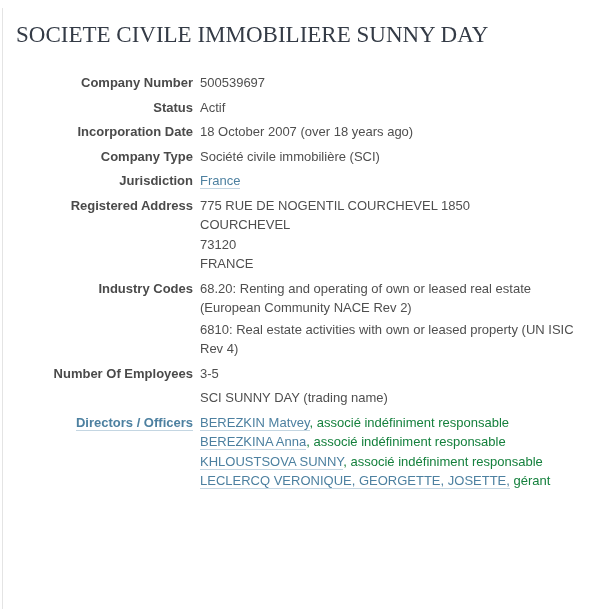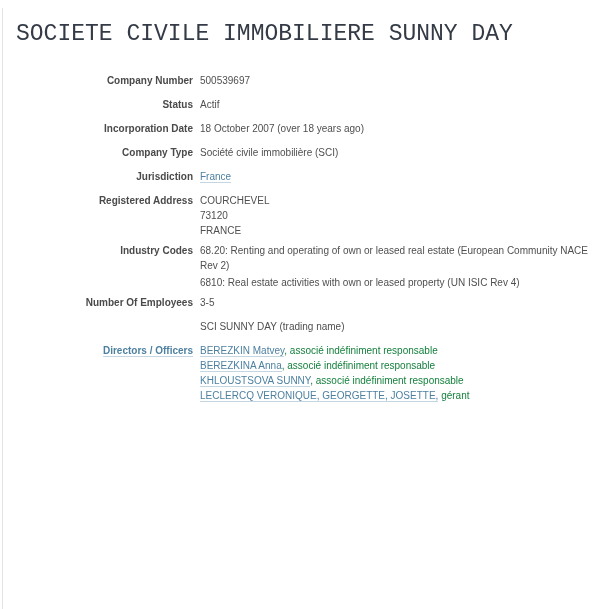--- a/index.html
+++ b/index.html
@@ -12,32 +12,32 @@
     overflow: hidden;
   }
   .page {
     position: absolute;
     top: 8px; left: 2px;
     width: 602px; height: 601px;
     border-left: 1px solid #e4e4e4;
     padding: 12px 14px 0 13px;
   }
   h1.company-title {
-    font-family: Liberation Mono, monospace;
+    font-family: Liberation Serif, serif;
     font-weight: 400;
     font-size: 23px;
     line-height: 1.28;
     color: #343b46;
     margin: 0 0 24px 0;
     max-width: 540px;
     letter-spacing: 0px;
   }
   dl.attributes {
     margin: 0;
-    font-size: 10px;
+    font-size: 13px;
     line-height: 1.5;
   }
   dl.attributes dt {
     float: left;
     clear: left;
     width: 177px;
     text-align: right;
     font-weight: bold;
     color: #4a4a4a;
   }
@@ -82,20 +82,21 @@
     <dd>Société civile immobilière (SCI)</dd>
 
     <dt>Jurisdiction</dt>
     <dd>
       <a class="oc-link" href="#">France</a>
     </dd>
 
     <dt>Registered Address</dt>
     <dd>
       <ul class="plain">
+        <li>775 RUE DE NOGENTIL COURCHEVEL 1850</li>
         <li>COURCHEVEL</li>
         <li>73120</li>
         <li>FRANCE</li>
       </ul>
     </dd>
 
     <dt>Industry Codes</dt>
     <dd>
       <ul class="plain industry-list">
         <li>68.20: Renting and operating of own or leased real estate (European Community NACE Rev 2)</li>

